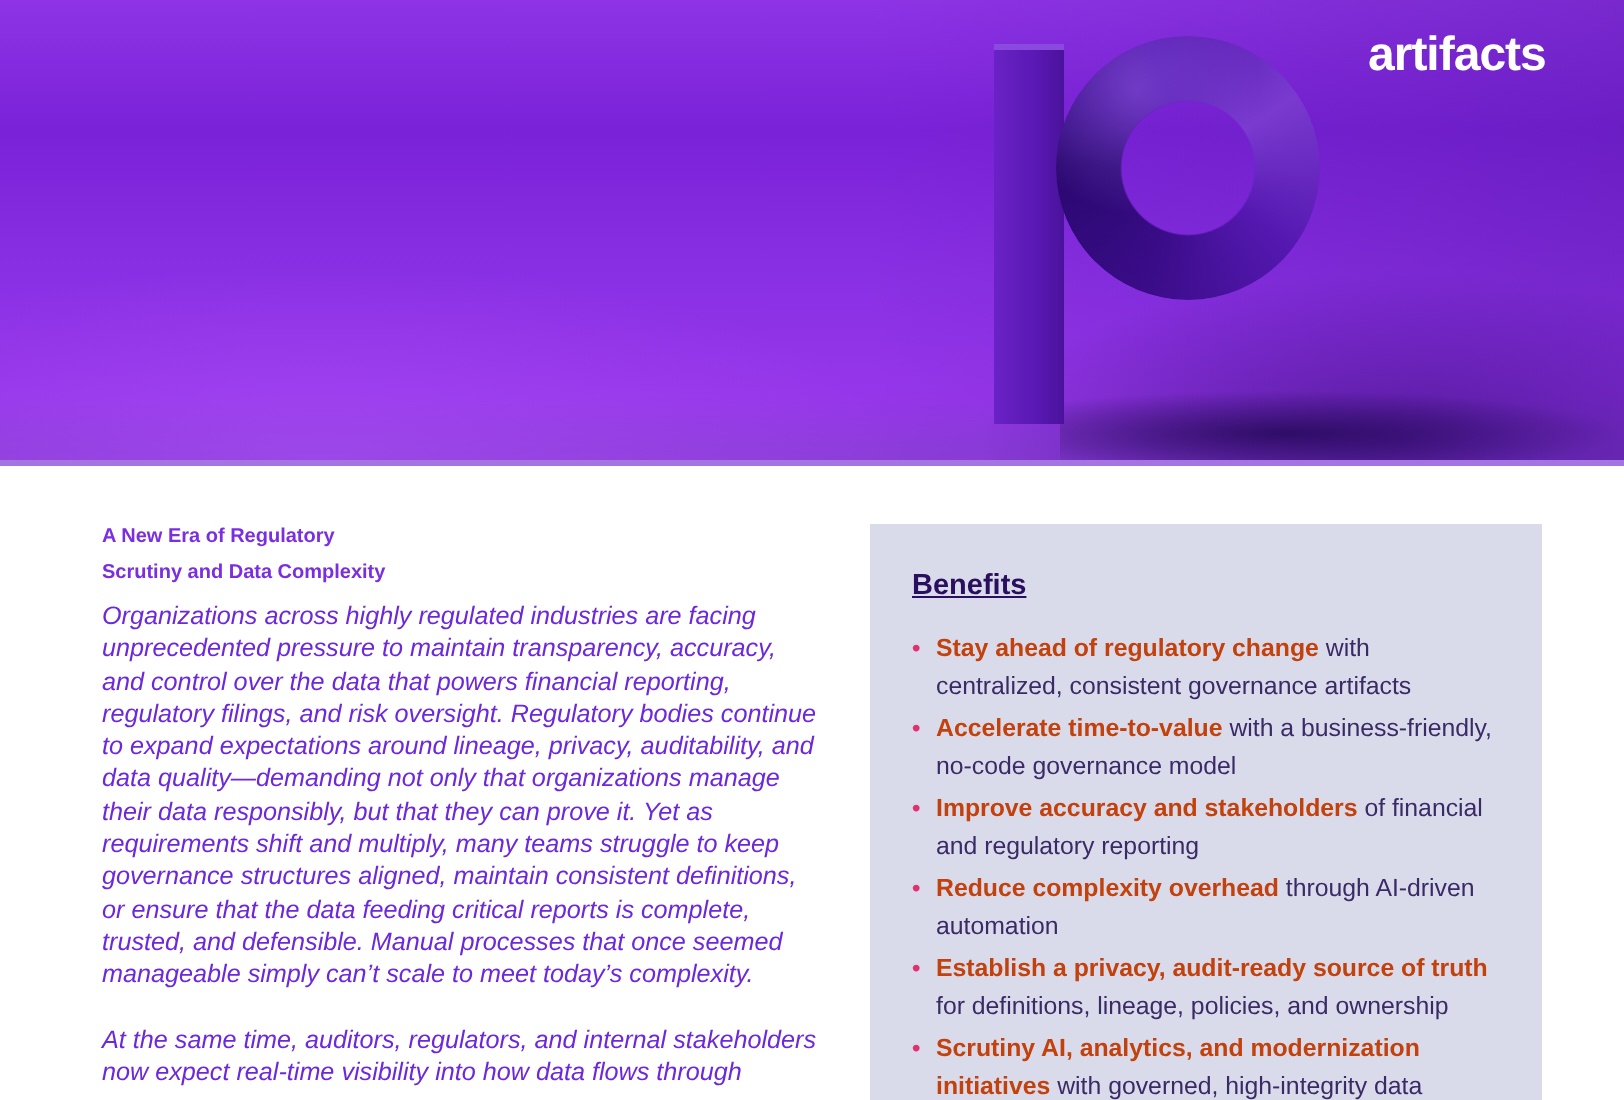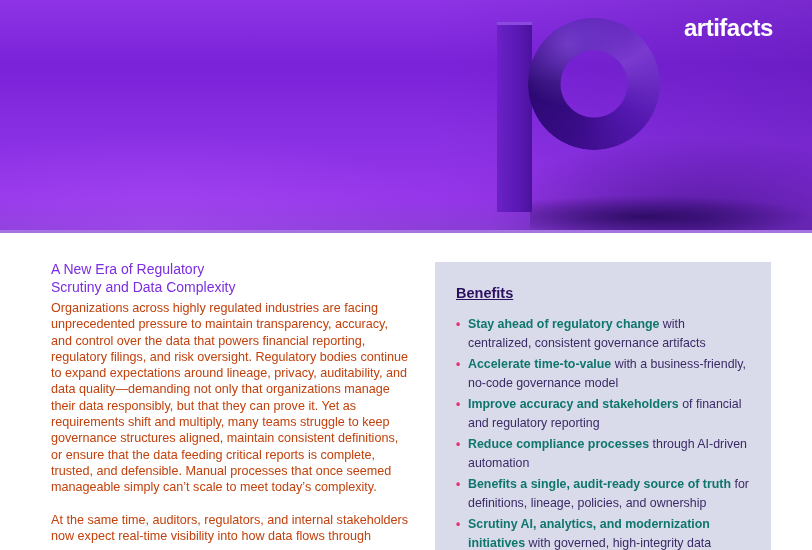--- a/index.html
+++ b/index.html
@@ -51,43 +51,43 @@
   }
   .p-ring-hl {
     position: absolute; left: 528px; top: 18px; width: 132px; height: 132px; border-radius: 50%;
     background: radial-gradient(circle at 30% 20%, rgba(170,110,255,0.45), rgba(170,110,255,0) 45%);
     -webkit-mask: radial-gradient(circle at 50% 50%, transparent 0 33px, #000 34px);
             mask: radial-gradient(circle at 50% 50%, transparent 0 33px, #000 34px);
   }
 
   .left-col { position: absolute; left: 51px; top: 260px; width: 360px; }
   .section-title {
-    color: #7b2ee0; font-size: 14px; font-weight: normal; line-height: 18px;
+    color: #7b2ee0; font-size: 10px; font-weight: bold; line-height: 18px;
   }
   .para {
-    color: #c2410c; font-size: 12.6px; line-height: 16.3px; margin-top: 4px;
+    color: #6d28d9; font-size: 12.6px; line-height: 16.3px; margin-top: 4px; font-style: italic;
   }
   .para + .para { margin-top: 16px; }
 
   .benefits {
     position: absolute; left: 435px; top: 262px; width: 336px; height: 300px;
     background: #dadbea;
     padding: 22px 20px 0 21px;
   }
   .benefits-title {
     color: #2a0f5e; font-size: 14.5px; font-weight: bold; line-height: 18px; margin-bottom: 13px; text-decoration: underline;
   }
   .benefit {
     position: relative; padding-left: 12px; color: #3a2a66;
     font-size: 12.4px; line-height: 18.5px; margin-bottom: 3px;
   }
   .bullet {
     position: absolute; left: 0; top: 0; color: #e0306e; font-size: 12px; font-weight: bold;
   }
-  .benefit-bold { font-weight: bold; color: #0f766e; }
+  .benefit-bold { font-weight: bold; color: #c2410c; }
 </style>
 </head>
 <body>
 
 <div class="banner">
   <div class="banner-right-shade"></div>
   <div class="p-shadow"></div>
   <div class="p-bar"></div>
   <div class="p-ring"></div>
   <div class="p-ring-hl"></div>
@@ -115,23 +115,23 @@
   <div class="benefit">
     <span class="bullet">•</span>
     <span class="benefit-bold">Accelerate time-to-value</span><span> with a business-friendly, no-code governance model</span>
   </div>
   <div class="benefit">
     <span class="bullet">•</span>
     <span class="benefit-bold">Improve accuracy and stakeholders</span><span> of financial and regulatory reporting</span>
   </div>
   <div class="benefit">
     <span class="bullet">•</span>
-    <span class="benefit-bold">Reduce compliance processes</span><span> through AI-driven automation</span>
+    <span class="benefit-bold">Reduce complexity overhead</span><span> through AI-driven automation</span>
   </div>
   <div class="benefit">
     <span class="bullet">•</span>
-    <span class="benefit-bold">Benefits a single, audit-ready source of truth</span><span> for definitions, lineage, policies, and ownership</span>
+    <span class="benefit-bold">Establish a privacy, audit-ready source of truth</span><span> for definitions, lineage, policies, and ownership</span>
   </div>
   <div class="benefit">
     <span class="bullet">•</span>
     <span class="benefit-bold">Scrutiny AI, analytics, and modernization initiatives</span><span> with governed, high-integrity data</span>
   </div>
 </div>
 
 </body></html>

